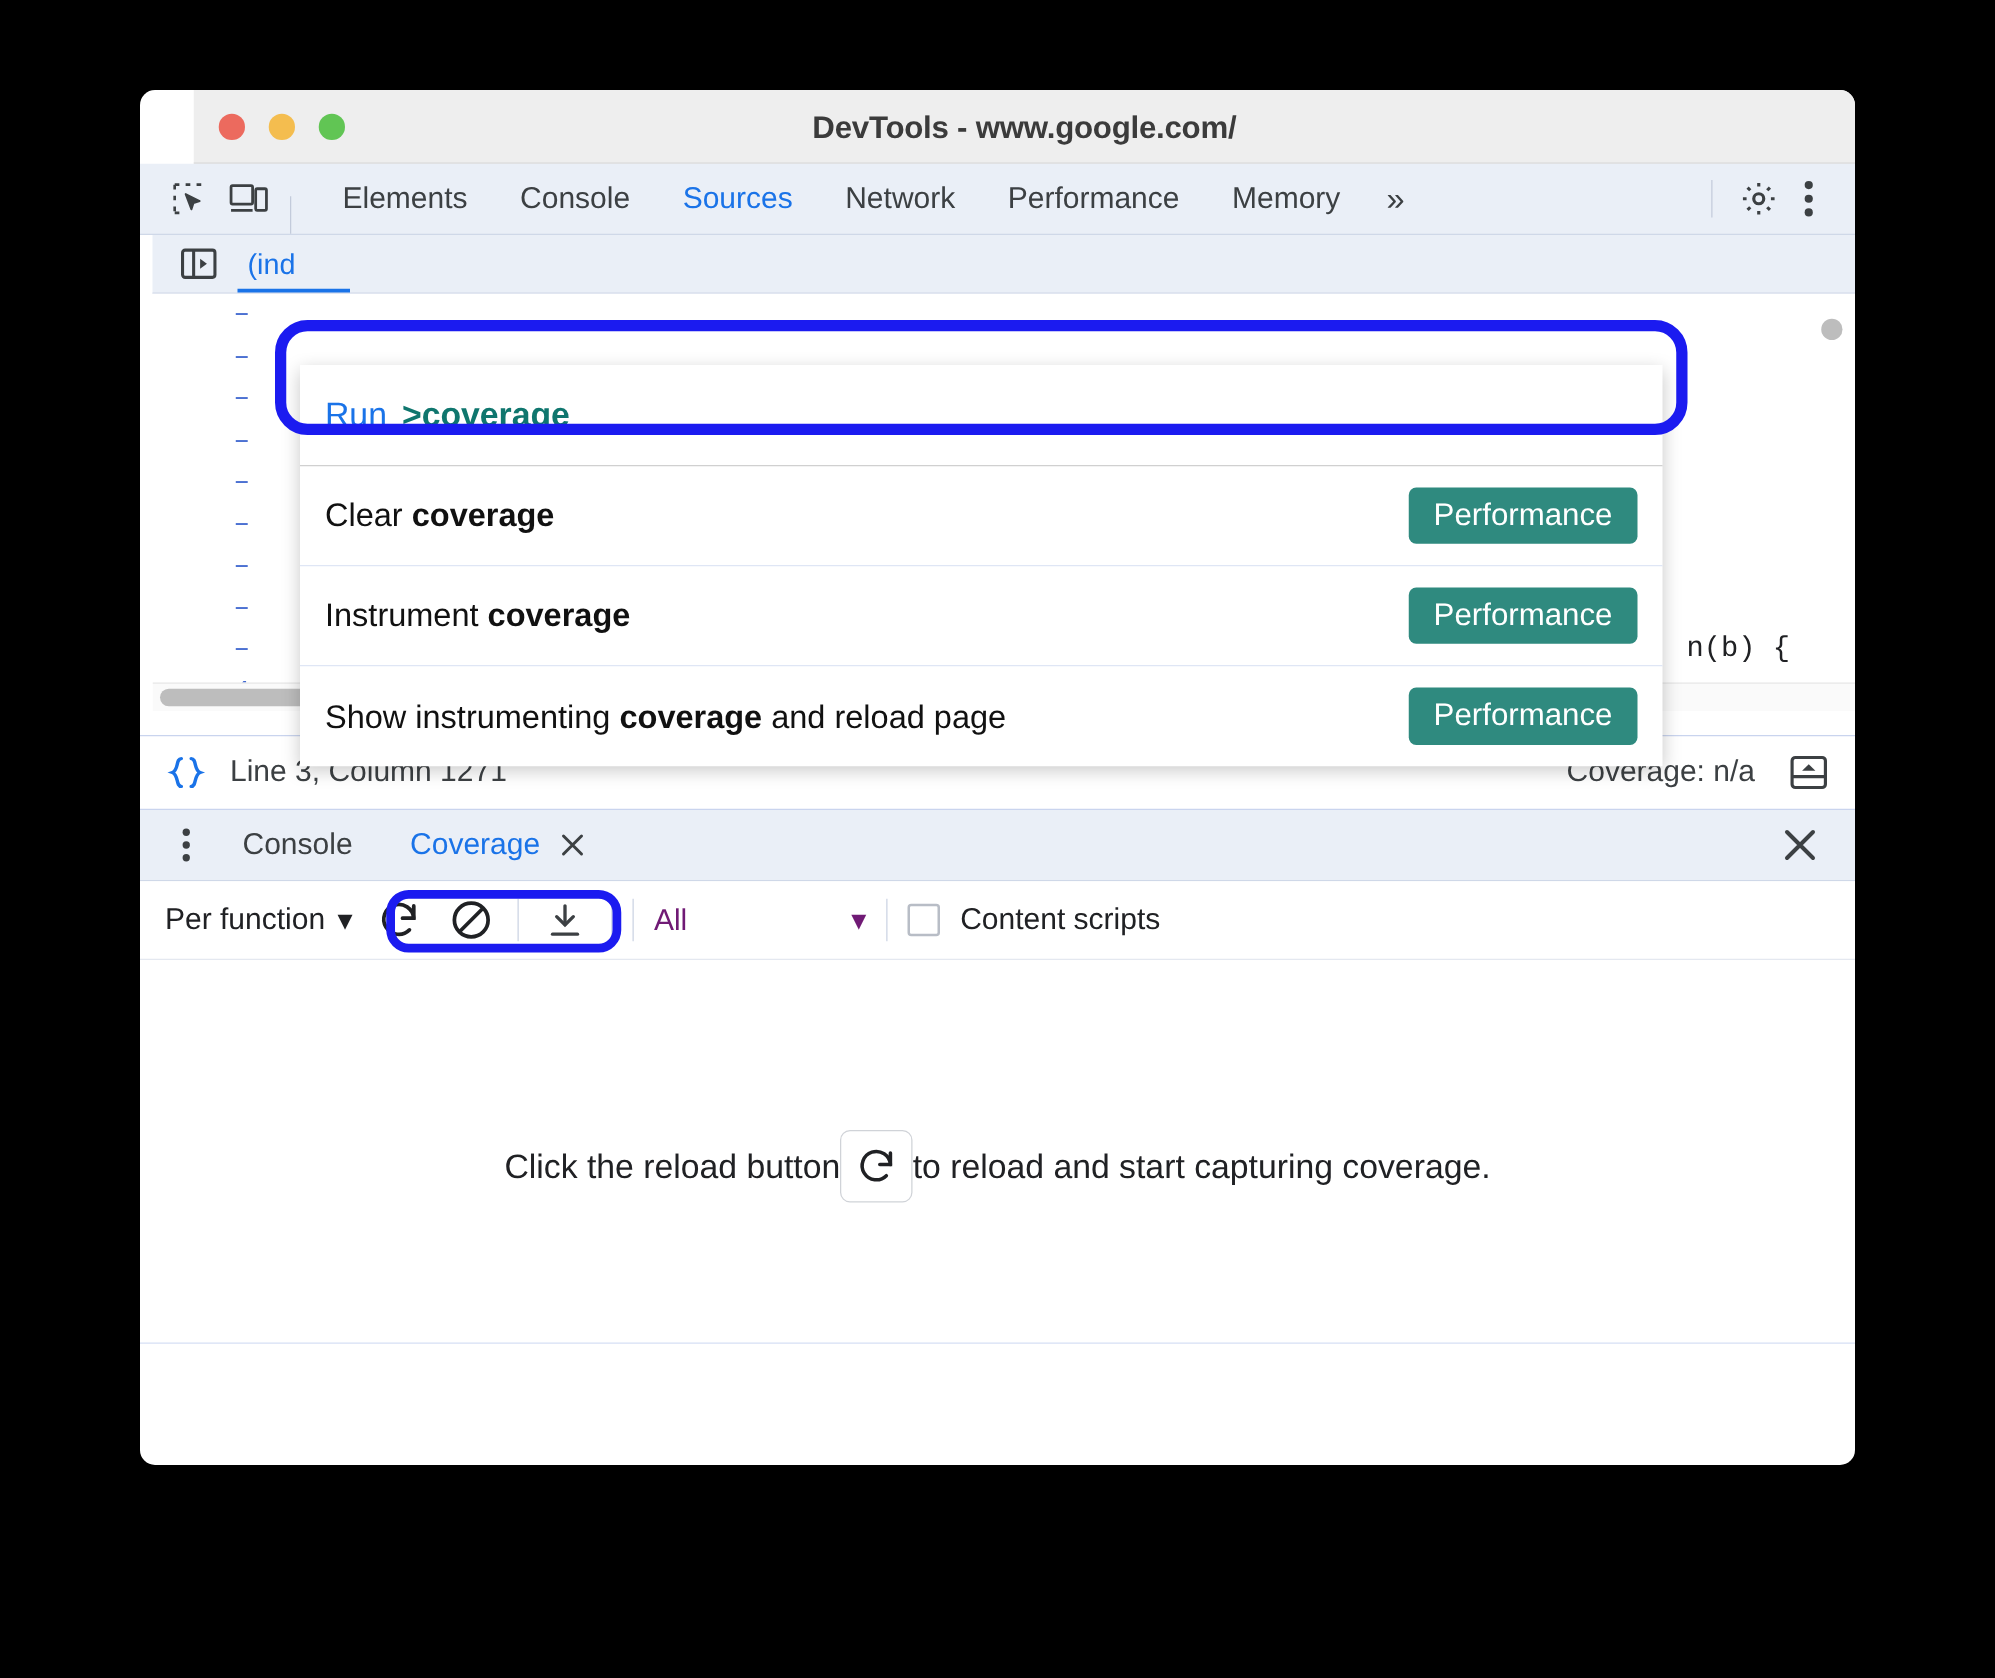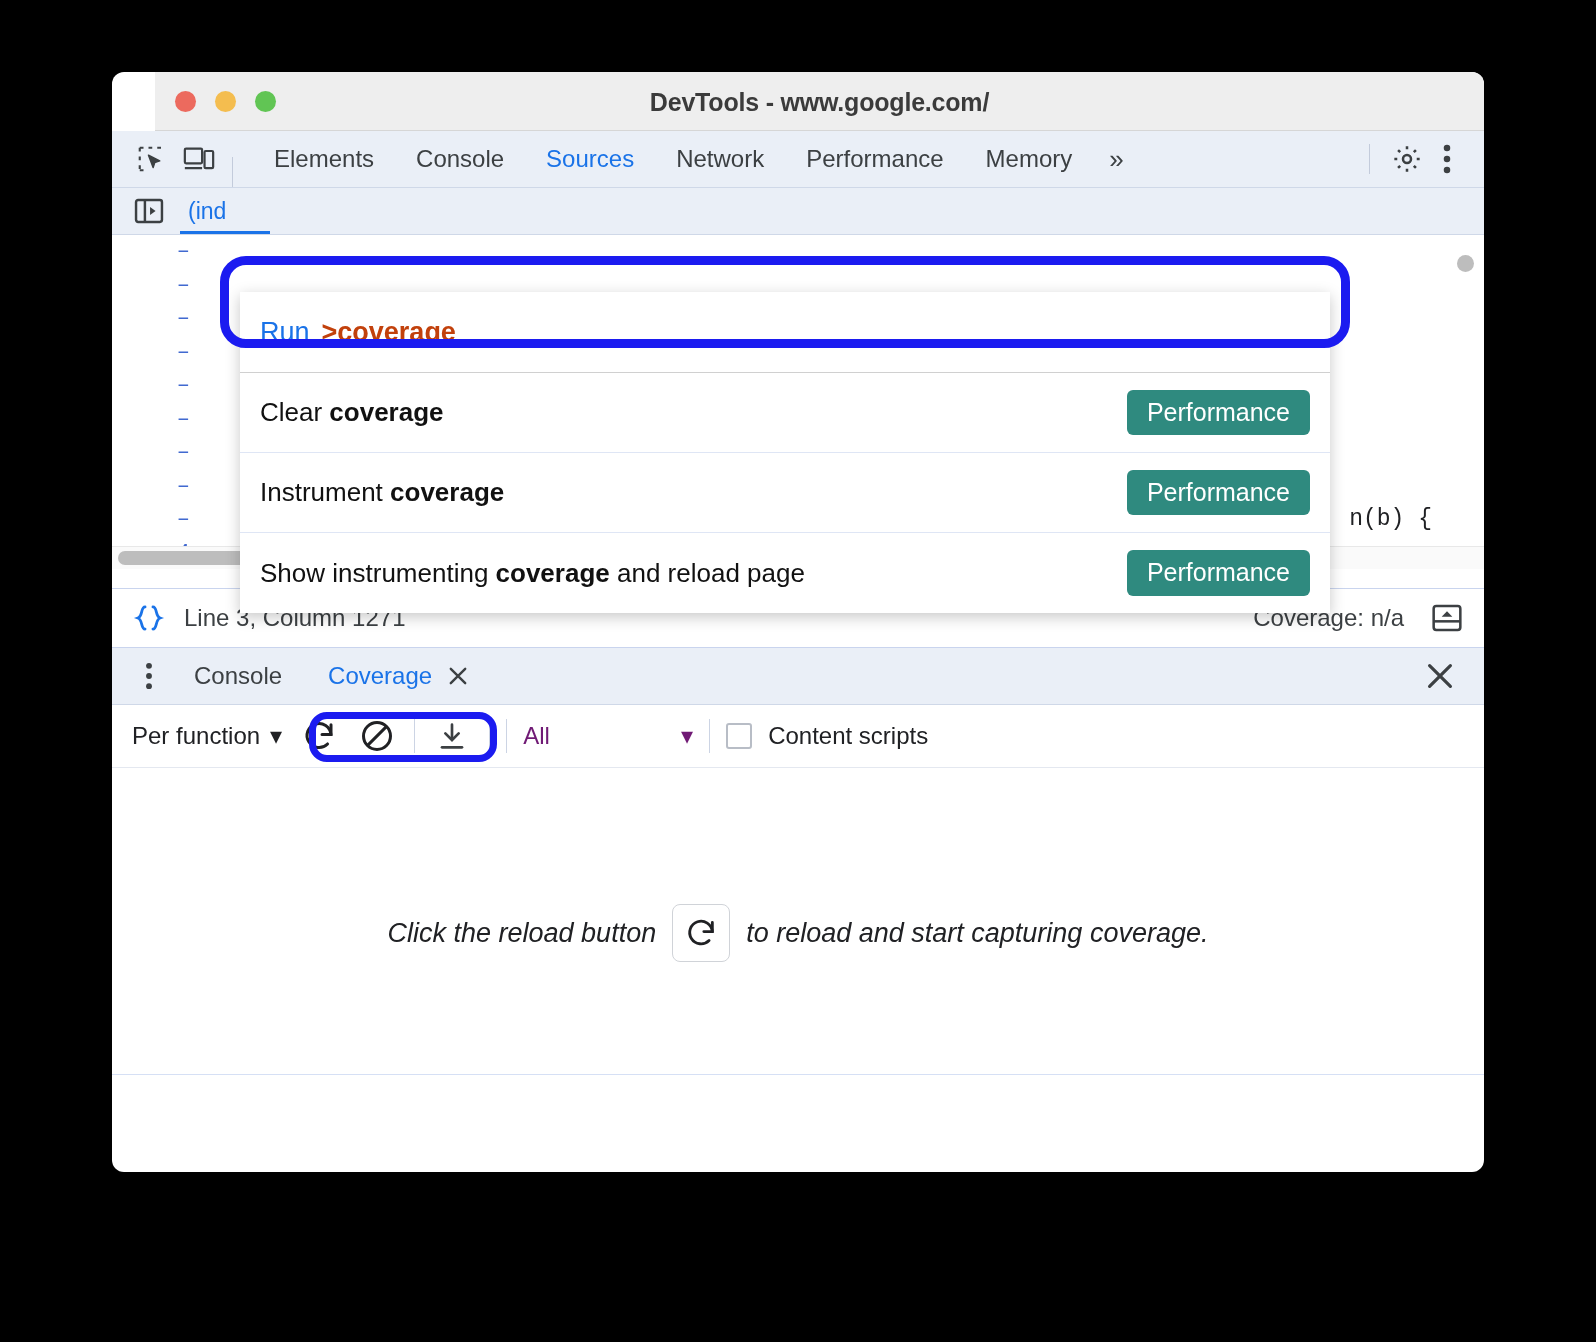--- a/index.html
+++ b/index.html
@@ -109,21 +109,21 @@
     margin-left: auto;
     display: flex;
     align-items: center;
     height: 100%;
     padding-right: 20px;
     gap: 6px;
   }
   .tb-right .tb-sep { margin-right: 14px; }
 
   
-  .sources-wrap { position: relative; height: 400px; background: #ffffff; }
+  .sources-wrap { position: relative; height: 400px; background: #ffffff; padding-left: 10px; }
   .file-tabbar {
     height: 46px;
     background: #eaeff7;
     border-bottom: 1px solid #cfd8e8;
     display: flex;
     align-items: center;
     padding-left: 20px;
     gap: 18px;
     position: relative;
   }
@@ -221,21 +221,21 @@
     z-index: 30;
   }
   .palette-prompt {
     height: 80px;
     display: flex;
     align-items: center;
     padding-left: 20px;
     font-size: 27px;
   }
   .prompt-run { color: #1a73e8; margin-right: 12px; }
-  .prompt-query { color: #c2410c; font-weight: bold; text-align: right; }
+  .prompt-query { color: #0f766e; font-weight: bold; text-align: right; }
   .palette-list { border-top: 1px solid #d0d0d0; }
   .palette-item {
     height: 80px;
     display: flex;
     align-items: center;
     padding: 0 20px;
     border-bottom: 1px solid #dfe6f5;
     position: relative;
     box-sizing: border-box;
   }
@@ -398,24 +398,22 @@
     background: #ffffff;
     border-bottom: 1px solid #d6e0f5;
   }
   .empty-message {
     position: absolute;
     left: 0; right: 0;
     top: 136px;
     display: flex;
     align-items: center;
     justify-content: center;
-    gap: 16px;
     font-size: 27px;
     color: #202124;
-    font-style: italic;
   }
   .reload-chip {
     width: 56px; height: 56px;
     border: 1px solid #d0d3d8;
     border-radius: 8px;
     display: flex; align-items: center; justify-content: center;
     background: #ffffff;
   }
   .drawer-footer {
     height: 40px;

